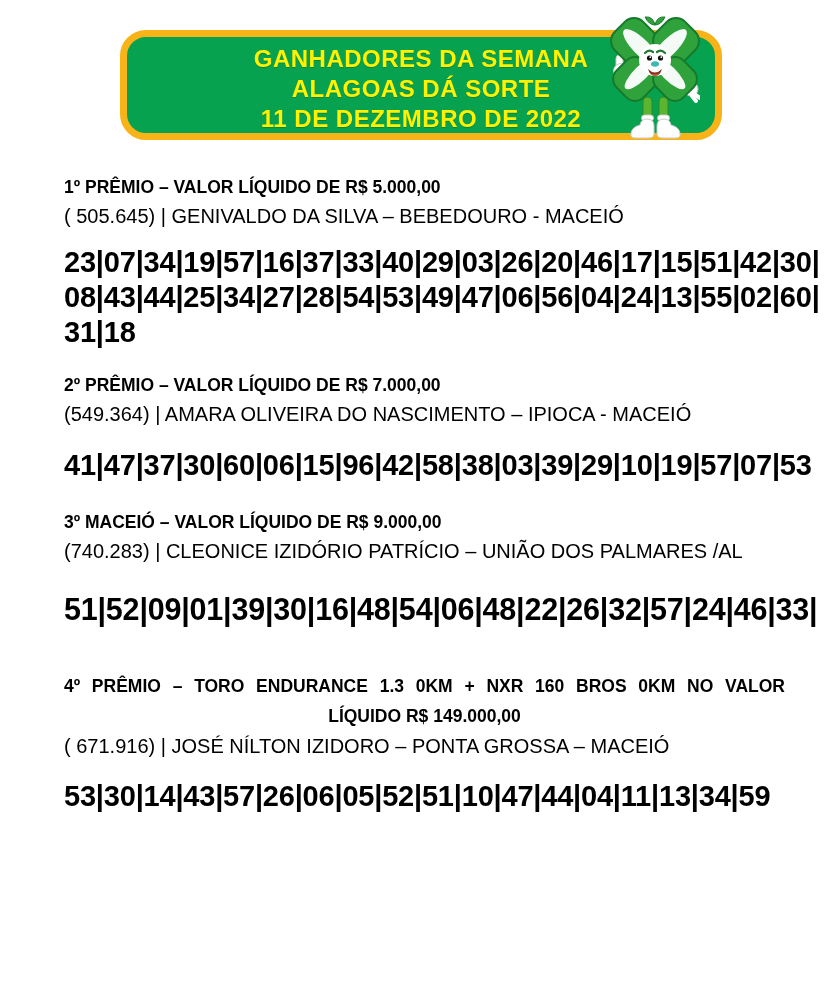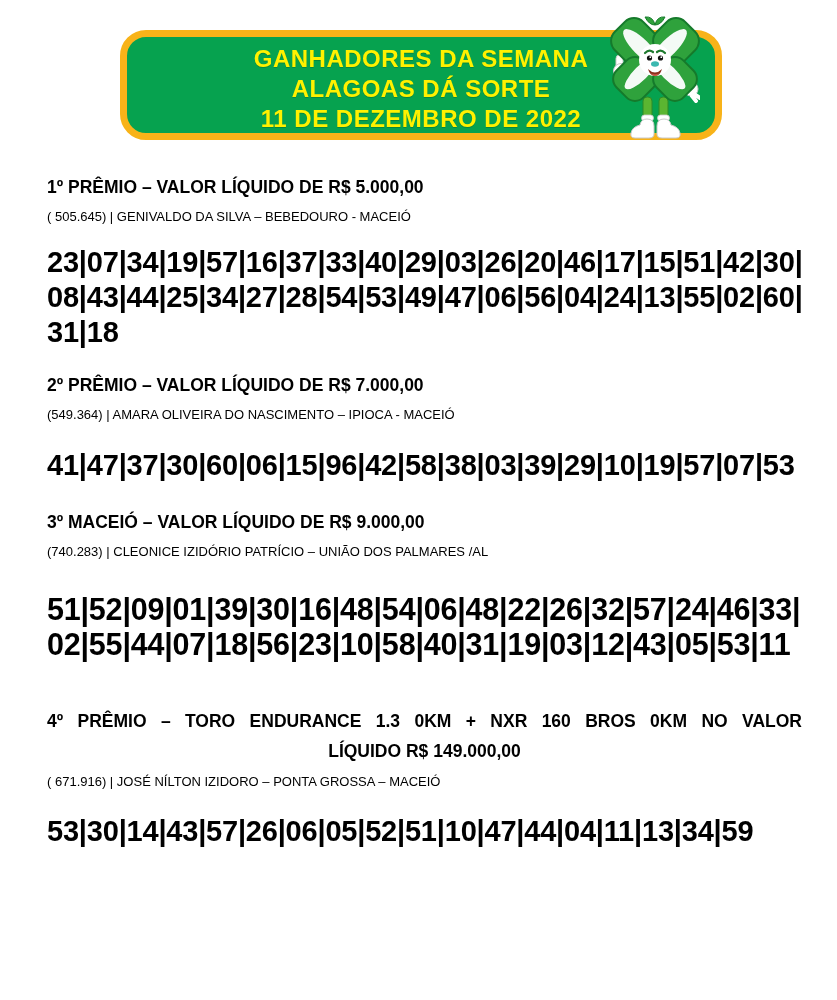--- a/index.html
+++ b/index.html
@@ -51,21 +51,21 @@
     width: 90px;
     height: 128px;
     z-index: 3;
   }
 
   
   .content {
     margin: 0 35px 0 47px;
     width: 755px;
   }
-  .prize { margin: 0; }
+  .prize { margin: 17px; }
   .prize-1 { margin-top: 34px; }
   .prize-2 { margin-top: 22px; }
   .prize-3 { margin-top: 26px; }
   .prize-4 { margin-top: 44px; }
 
   .prize-title {
     font-size: 17.5px;
     font-weight: bold;
     line-height: 27px;
     white-space: nowrap;
@@ -75,21 +75,21 @@
     text-align: justify;
     text-align-last: justify;
     line-height: 30px;
   }
   .prize-title.second-line {
     white-space: nowrap;
     text-align: center;
     line-height: 30px;
   }
   .winner-line {
-    font-size: 13px;
+    font-size: 20px;
     line-height: 23px;
     margin-top: 4px;
     white-space: nowrap;
   }
   .numbers {
     margin-top: 17px;
     font-weight: bold;
     color: #000000;
   }
   .numbers-line {
@@ -183,21 +183,20 @@
       <div class="numbers">
         <div class="numbers-line">41|47|37|30|60|06|15|96|42|58|38|03|39|29|10|19|57|07|53</div>
       </div>
     </section>
 
     <section class="prize prize-3">
       <div class="prize-title">3º MACEIÓ – VALOR LÍQUIDO DE R$ 9.000,00</div>
       <div class="winner-line">(740.283) | CLEONICE IZIDÓRIO PATRÍCIO – UNIÃO DOS PALMARES /AL</div>
       <div class="numbers">
         <div class="numbers-line">51|52|09|01|39|30|16|48|54|06|48|22|26|32|57|24|46|33|</div>
-        <div class="numbers-line">02|55|44|07|18|56|23|10|58|40|31|19|03|12|43|05|53|11</div>
       </div>
     </section>
 
     <section class="prize prize-4">
       <div class="prize-title justified">4º PRÊMIO – TORO ENDURANCE 1.3 0KM +  NXR 160 BROS 0KM NO VALOR</div>
       <div class="prize-title second-line">LÍQUIDO R$ 149.000,00</div>
       <div class="winner-line">( 671.916) | JOSÉ NÍLTON IZIDORO – PONTA GROSSA – MACEIÓ</div>
       <div class="numbers">
         <div class="numbers-line">53|30|14|43|57|26|06|05|52|51|10|47|44|04|11|13|34|59</div>
       </div>

